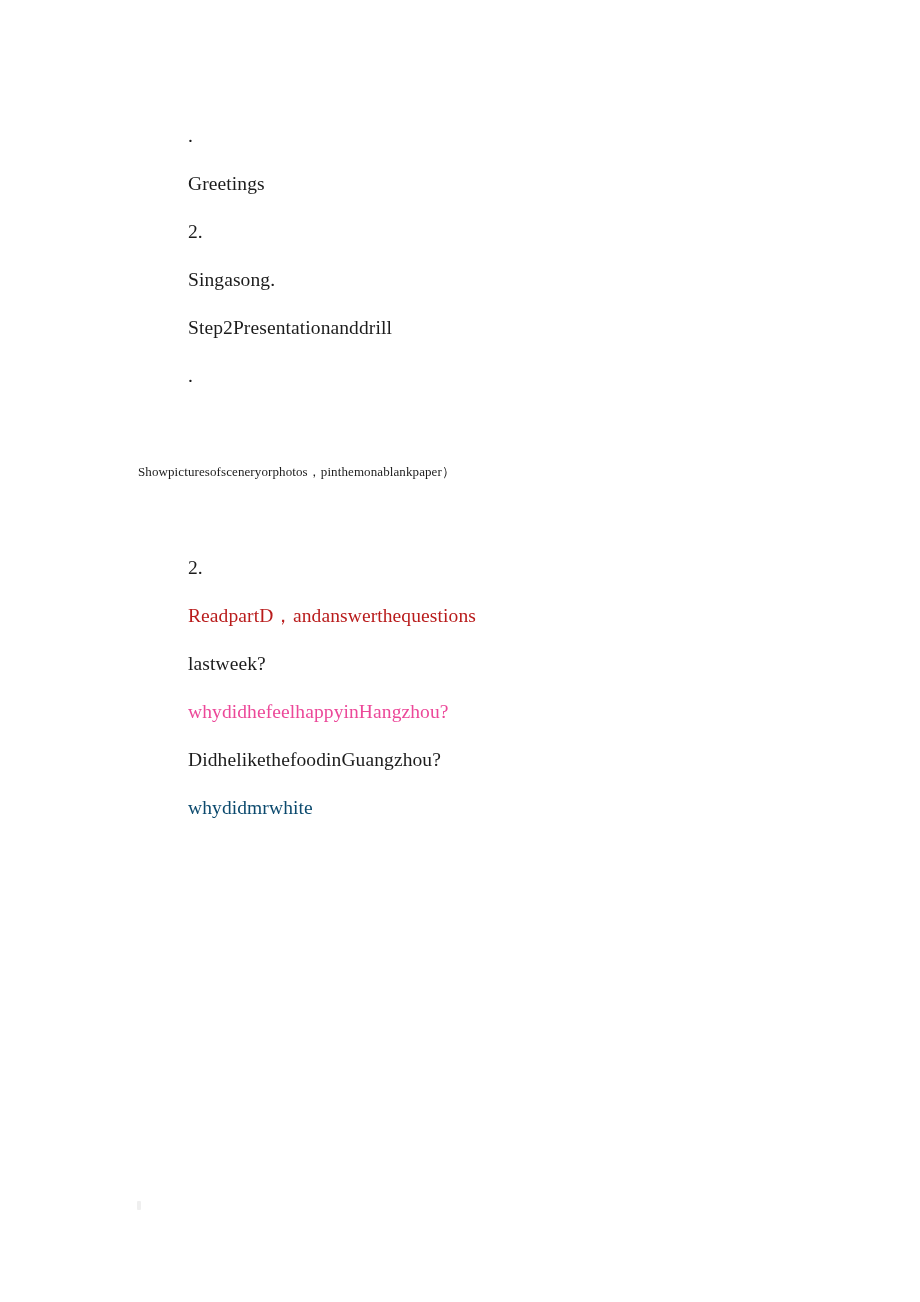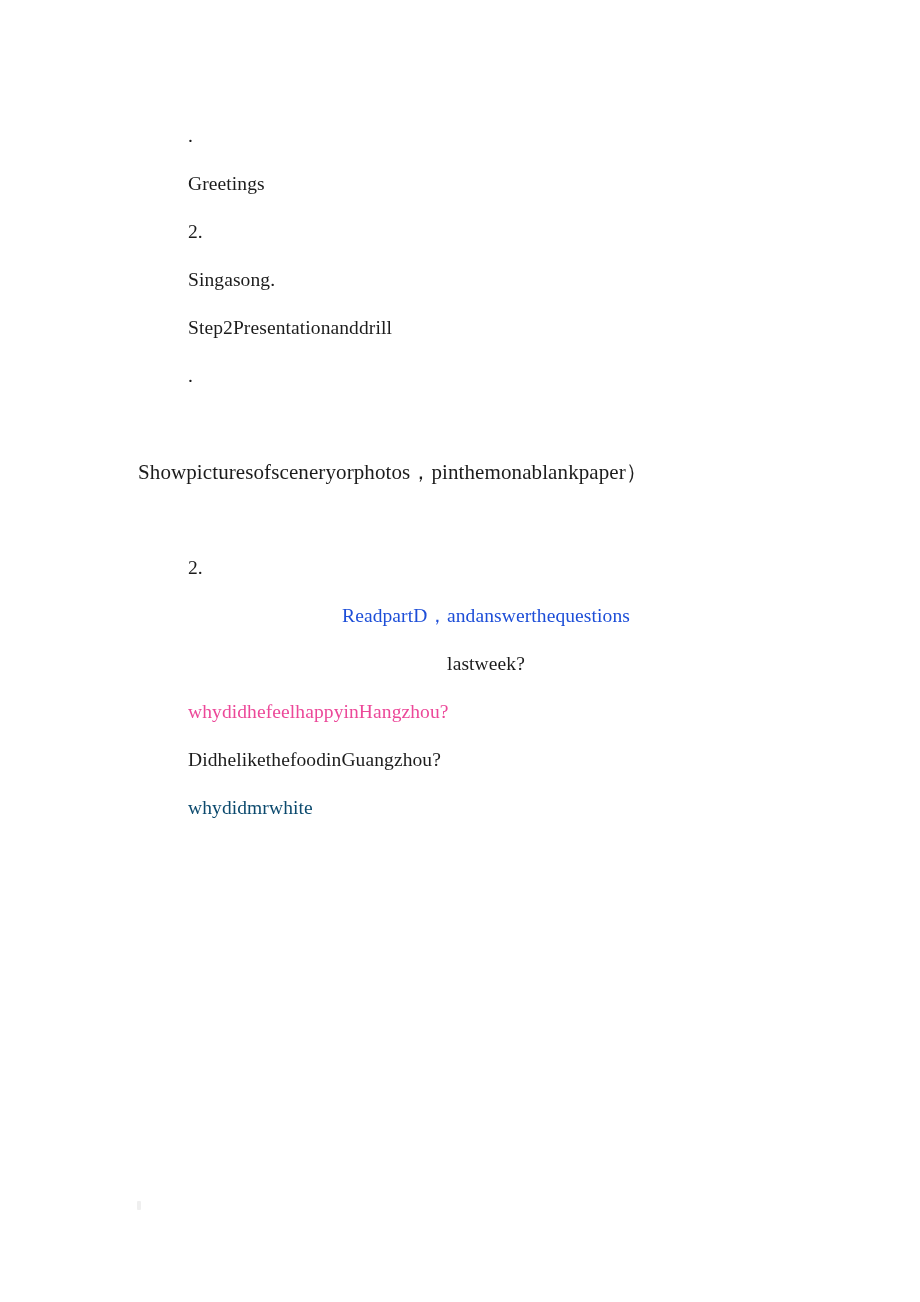--- a/index.html
+++ b/index.html
@@ -33,21 +33,21 @@
     white-space: pre-wrap;
     color: #1c1c1c;
     -webkit-font-smoothing: antialiased;
   }
   
   .line.indent {
     padding-left: 50px;
   }
   
   .para {
-    font-size: 21px;
+    font-size: 13px;
     line-height: 48px;
     letter-spacing: 0.1px;
     text-align: justify;
     text-align-last: left;
     word-break: break-all;
     overflow-wrap: anywhere;
     color: #1c1c1c;
     hyphens: none;
   }
   .para.hang {
@@ -90,24 +90,24 @@
     <div class="spacer"></div>
 
     <div class="para" style="color: rgb(28, 28, 28);">Showpicturesofsceneryorphotos，pinthemonablankpaper）</div>
 
 
     <div class="spacer"></div>
 
 
     <div class="line indent" style="color: rgb(28, 28, 28);">2.</div>
 
-    <div class="line indent" style="color: #1d4ed8; text-align: center;">ReadpartD，andanswerthequestions</div>
+    <div class="line indent" style="color: #b91c1c;">ReadpartD，andanswerthequestions</div>
 
 
-    <div class="line indent" style="color: rgb(28, 28, 28); text-align: center;">lastweek?</div>
+    <div class="line indent" style="color: rgb(28, 28, 28);">lastweek?</div>
 
     <div class="line indent" style="color: #ec4899;">whydidhefeelhappyinHangzhou?</div>
 
     <div class="line indent" style="color: rgb(28, 28, 28);">DidhelikethefoodinGuangzhou?</div>
 
     <div class="line indent" style="color: #0c4a6e;">whydidmrwhite</div>
 
   </div>
 
   <div class="artifact"></div>

